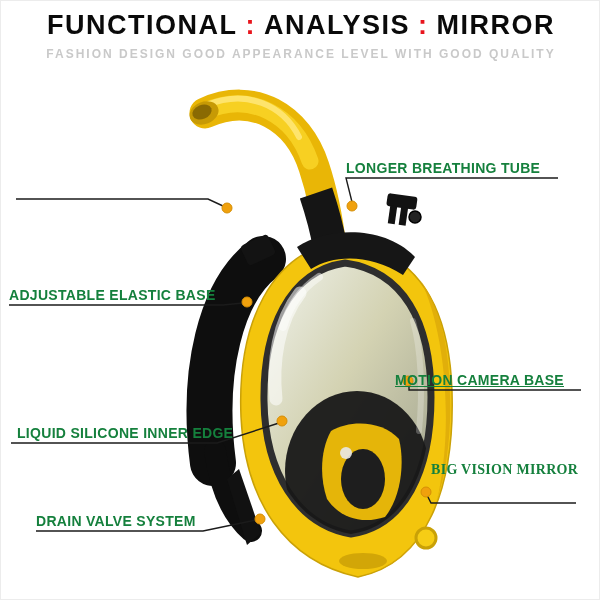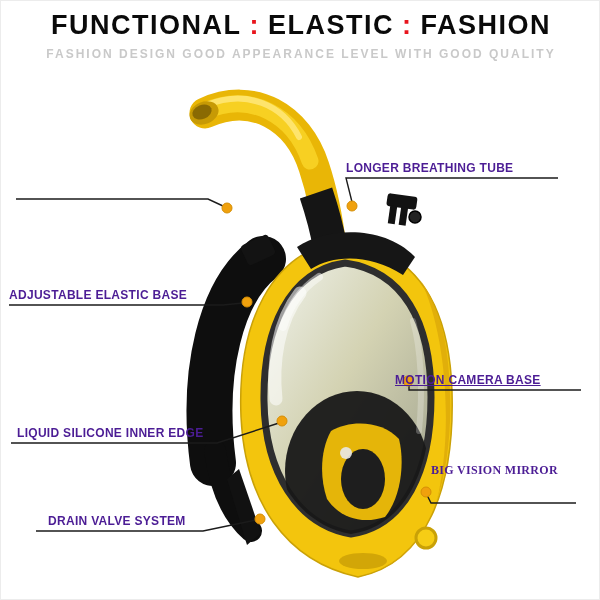--- a/index.html
+++ b/index.html
@@ -17,42 +17,42 @@
   }
   .title .sep{color:#e8151d;font-weight:bold;margin:0 1px;}
   .subtitle{
     position:absolute;top:46px;left:0;width:600px;text-align:center;
     font-size:12px;letter-spacing:2px;color:#c9c9c9;font-weight:bold;
   }
   
   svg.art{position:absolute;left:0;top:0;width:600px;height:600px;}
   
   .callout{
-    position:absolute;font-size:12px;font-weight:bold;color:#4c1d95;
+    position:absolute;font-size:14px;font-weight:bold;color:#15803d;
     letter-spacing:0.3px;white-space:nowrap;line-height:16px;
   }
   .c1{left:15px;top:180px;}
   .c2{left:345px;top:159px;}
   .c3{left:8px;top:286px;}
   .c4{left:394px;top:371px;text-decoration:underline;}
   .c5{left:16px;top:424px;}
   .c6{left:430px;top:461px;font-family:Liberation Serif, serif;}
-  .c7{left:47px;top:512px;}
+  .c7{left:35px;top:512px;}
 </style>
 </head>
 <body>
 
 <div class="canvas">
 
   <div class="title">
     <span>FUNCTIONAL</span>
     <span class="sep">:</span>
-    <span>ELASTIC</span>
+    <span>ANALYSIS</span>
     <span class="sep">:</span>
-    <span>FASHION</span>
+    <span>MIRROR</span>
   </div>
   <div class="subtitle">FASHION DESIGN GOOD APPEARANCE LEVEL WITH GOOD QUALITY</div>
 
   <svg class="art" viewBox="0 0 600 600" aria-hidden="true">
     <defs>
       <linearGradient id="lensGrad" x1="0" y1="0" x2="1" y2="1">
         <stop offset="0" stop-color="#f2f7fa" stop-opacity="0.95"></stop>
         <stop offset="0.45" stop-color="#ccd6dc" stop-opacity="0.8"></stop>
         <stop offset="1" stop-color="#8b969f" stop-opacity="0.85"></stop>
       </linearGradient>

